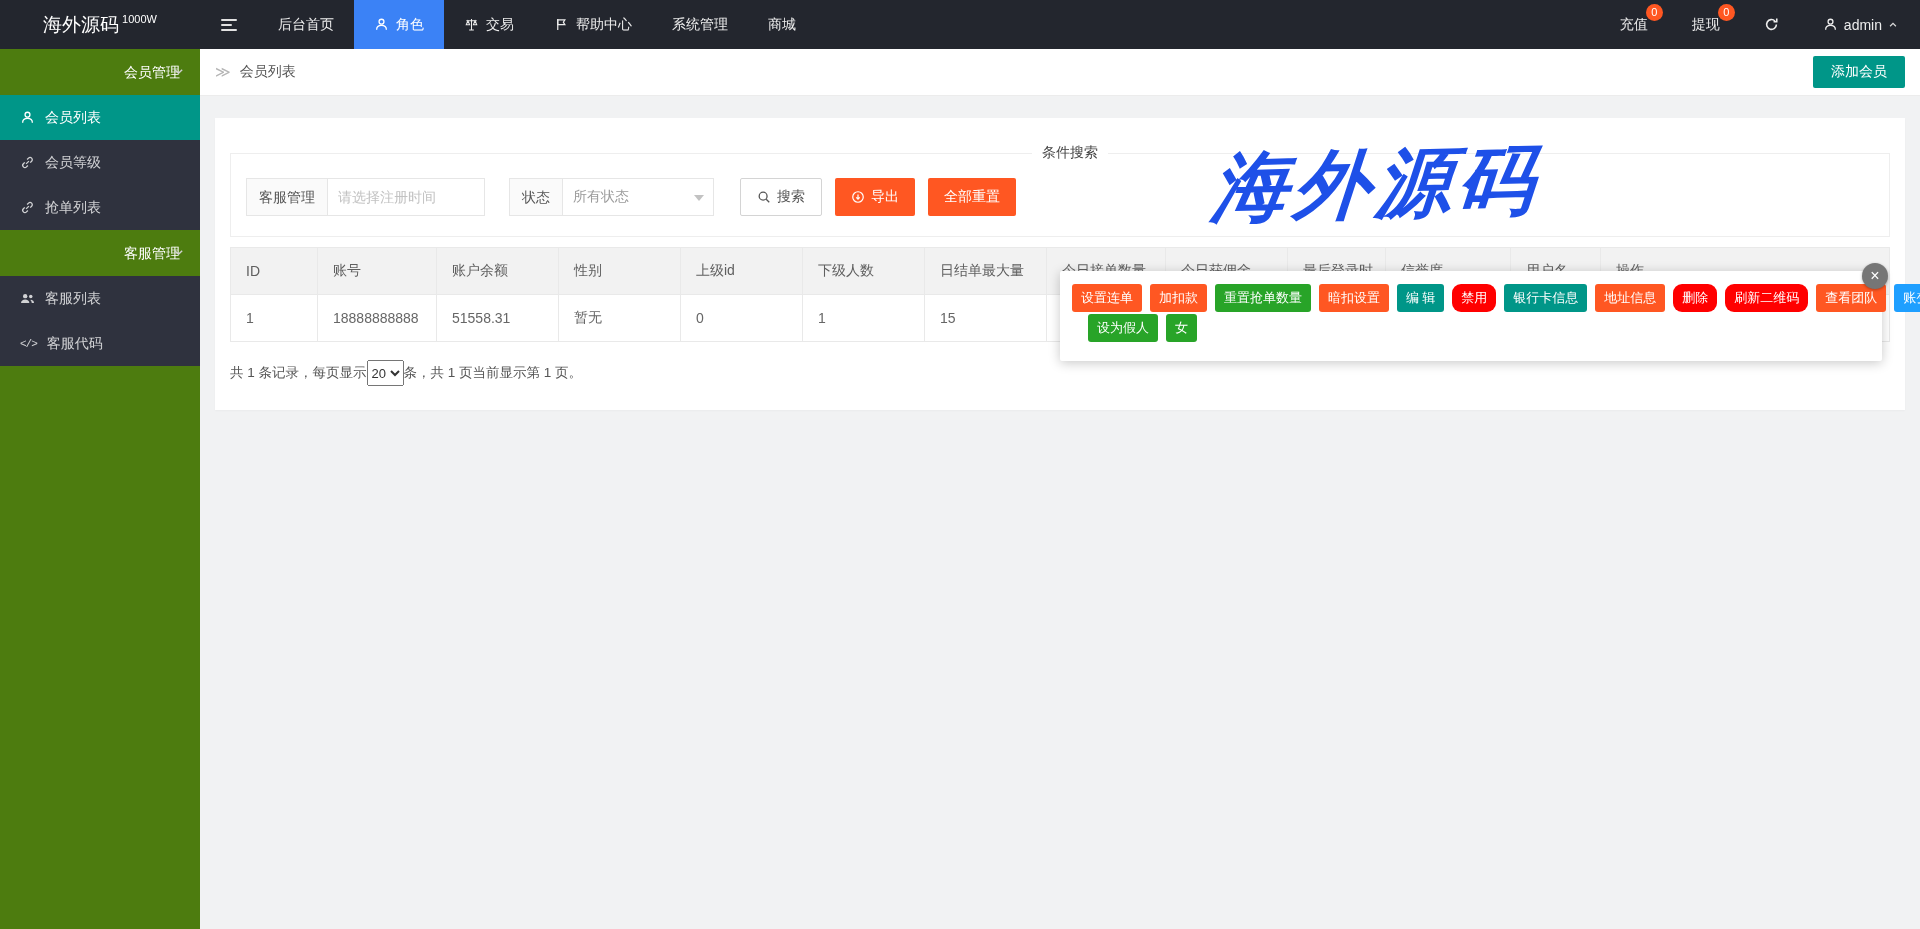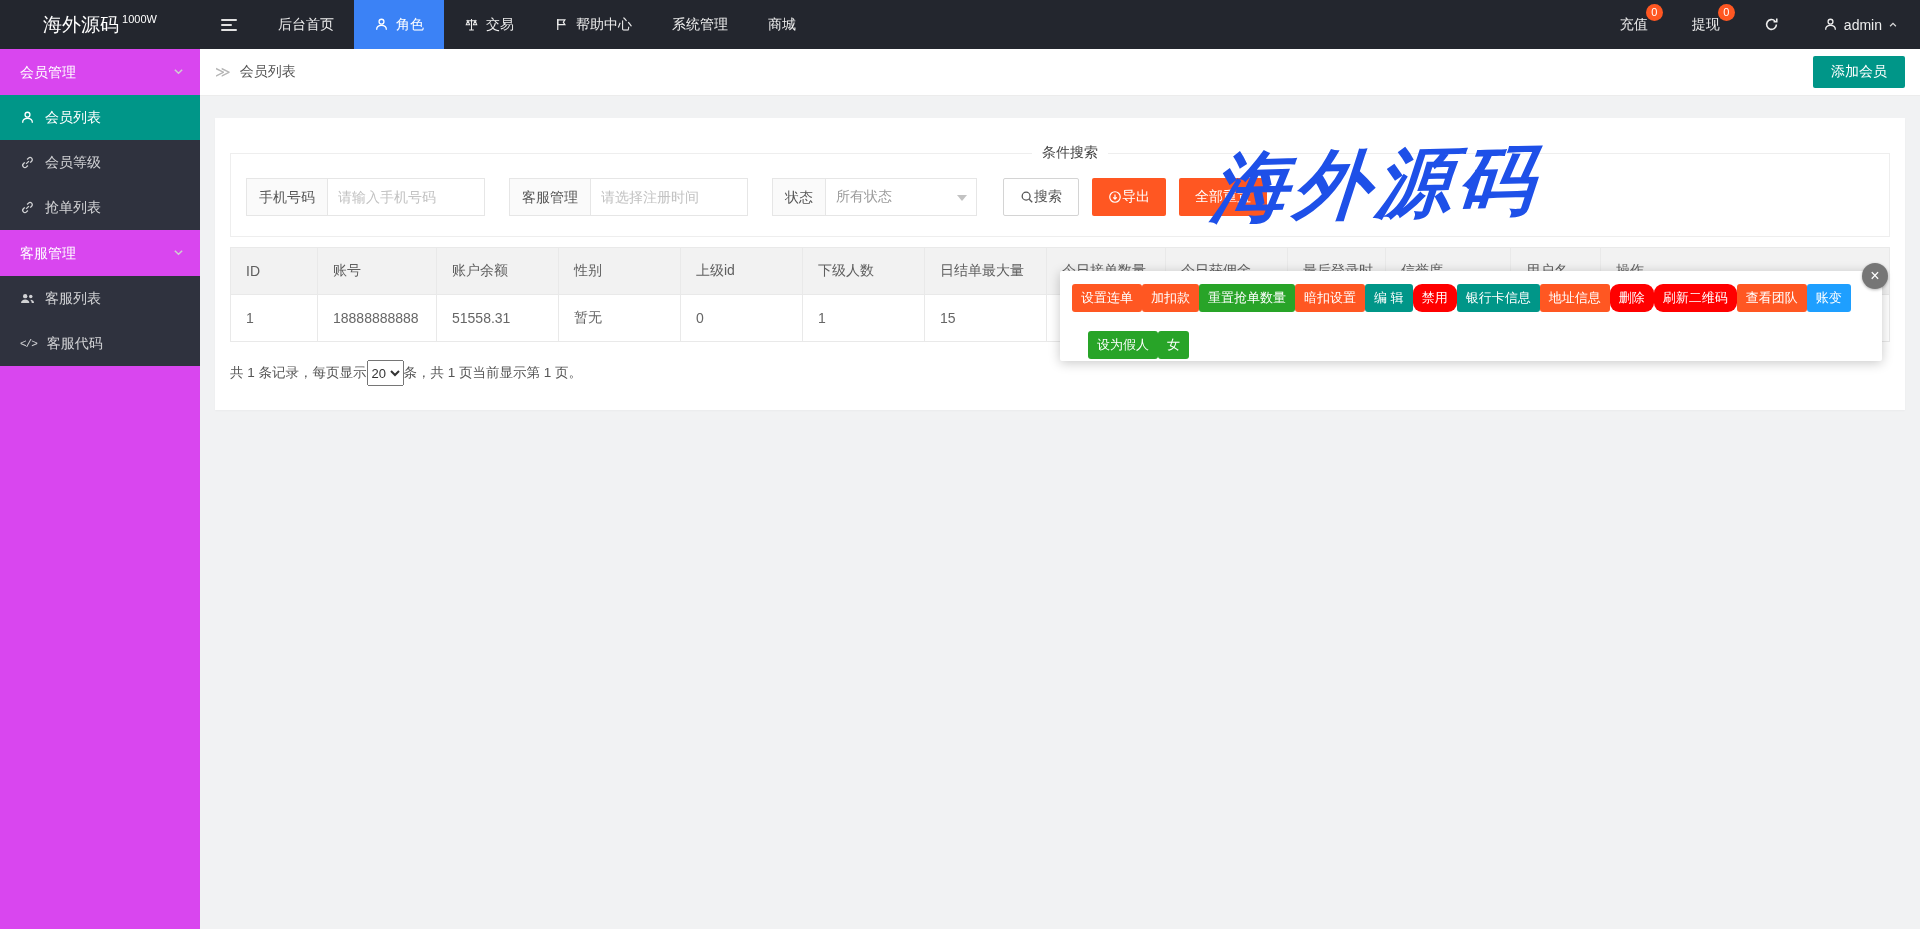--- a/index.html
+++ b/index.html
@@ -21,21 +21,21 @@
   .nav-item { display:flex; align-items:center; gap:7px; padding:0 20px; font-size:14px; color:#ededed; cursor:pointer; text-decoration:none; }
   .nav-item.active { background:#3b82f6; color:#fff; }
   .nav-item svg { width:15px; height:15px; }
   .h-right { margin-left:auto; display:flex; align-items:stretch; }
   .h-item { position:relative; display:flex; align-items:center; gap:6px; padding:0 22px; font-size:14px; color:#ededed; cursor:pointer; text-decoration:none; }
   .h-item svg { width:15px; height:15px; }
   .badge { position:absolute; top:4px; right:7px; min-width:17px; height:17px; line-height:17px; border-radius:9px; background:#FF5722; color:#fff; font-size:11px; text-align:center; padding:0 4px; }
   .caret { width:10px !important; height:10px !important; opacity:.9; }
 
   
-  .sidebar { position:absolute; left:0; top:49px; width:200px; bottom:0; background:#d946ef; z-index:20; }
+  .sidebar { position:absolute; left:0; top:49px; width:200px; bottom:0; background:#4d7c0f; z-index:20;text-align:right; }
   .side-header { height:46px; line-height:46px; padding:0 20px; color:#fff; font-size:14px; position:relative; cursor:pointer; }
   .side-header svg { position:absolute; right:16px; top:17px; width:11px; height:11px; color:#cfcfcf; }
   .side-item { height:45px; display:flex; align-items:center; gap:10px; padding:0 20px; background:#2F323E; color:rgba(255,255,255,.78); font-size:14px; cursor:pointer; text-decoration:none; }
   .side-item svg { width:15px; height:15px; flex:0 0 auto; }
   .side-item .codeglyph { font-family:"Liberation Mono","DejaVu Sans Mono",monospace; font-size:11px; letter-spacing:-1px; }
   .side-item.active { background:#009688; color:#fff; }
 
   
   .main { position:absolute; left:200px; right:0; top:49px; bottom:0; }
   .crumb-bar { height:47px; background:#fff; border-bottom:1px solid #ececec; display:flex; align-items:center; padding:0 15px; }
@@ -49,21 +49,21 @@
   
   .search-fs { border:1px solid #eee; margin-top:12px; padding:16px 15px 20px; }
   .search-fs legend { margin-left:10px; padding:0 10px; font-size:14px; color:#444;text-align:center; }
   .search-row { display:flex; align-items:center; gap:24px; flex-wrap:nowrap; }
   .fgroup { display:flex; align-items:stretch; }
   .flabel { height:38px; line-height:36px; padding:0 12px; background:#fafafa; border:1px solid #e6e6e6; border-right:none; color:#555; font-size:14px; white-space:nowrap; }
   .finput { height:38px; width:158px; border:1px solid #e6e6e6; padding:0 10px; font-size:14px; color:#666; outline:none; font-family:inherit; background:#fff; }
   .finput::placeholder { color:#c2c2c2; }
   .fselect { position:relative; height:38px; width:152px; border:1px solid #e6e6e6; background:#fff; display:flex; align-items:center; padding:0 26px 0 10px; color:#9b9b9b; font-size:14px; cursor:pointer; }
   .sel-arrow { position:absolute; right:9px; top:16px; width:0; height:0; border:5px solid transparent; border-top:6px solid #c2c2c2; }
-  .btn { height:38px; padding:0 16px; border-radius:2px; font-size:14px; display:inline-flex; align-items:center; gap:0; cursor:pointer; border:none; font-family:inherit; white-space:nowrap; }
+  .btn { height:38px; padding:0 16px; border-radius:2px; font-size:14px; display:inline-flex; align-items:center; gap:6px; cursor:pointer; border:none; font-family:inherit; white-space:nowrap; }
   .btn svg { width:14px; height:14px; }
   .btn-default { background:#fff; border:1px solid #d4d4d4; color:#555; margin-left:2px; }
   .btn-orange { background:#FF5722; color:#fff; }
   .search-row .btn + .btn { margin-left:-11px; }
 
   
   .data-table { width:100%; border-collapse:collapse; table-layout:fixed; margin-top:10px; }
   .data-table th, .data-table td { border:1px solid #e9e9e9; height:47px; padding:0 15px; text-align:left; font-size:14px; overflow:hidden; white-space:nowrap; }
   .data-table th { background:#f2f2f2; color:#5f5f5f; font-weight:normal; }
   .data-table td { color:#666; background:#fff; }
@@ -73,21 +73,21 @@
   .page-size { height:26px; font-size:13px; font-family:inherit; color:#333; }
 
   
   .watermark { position:absolute; left:1212px; top:134px; z-index:40; pointer-events:none;
     font-family:"DejaVu Serif","Liberation Serif",serif; font-style:italic; font-weight:bold;
     font-size:76px; color:#1E50E8; letter-spacing:6px; transform:rotate(-1.5deg) skewX(-6deg); white-space:nowrap; }
 
   
   .ops-popup { position:absolute; left:1060px; top:271px; width:822px; height:90px; background:#fff; z-index:50;
     border-radius:2px; box-shadow:0 2px 12px rgba(0,0,0,.22); padding:13px 12px; }
-  .ops-row { display:flex; margin-bottom:19px; }
+  .ops-row { display:flex; gap:8px; margin-bottom:2px;font-family:Liberation Serif, serif; }
   .ops-row.second { margin-left:16px; }
   .op-btn { height:28px; line-height:28px; padding:0 9px; border:none; border-radius:3px; color:#fff; font-size:13px; cursor:pointer; white-space:nowrap; font-family:inherit; }
   .c-orange { background:#FF5722; }
   .c-green  { background:#28A428; }
   .c-teal   { background:#009688; }
   .c-red    { background:#FF0000;border-radius:9px; }
   .c-blue   { background:#1E9FFF; }
   .ops-close { position:absolute; top:-8px; right:-6px; width:26px; height:26px; border-radius:50%; background:#767676; color:#fff;
     display:flex; align-items:center; justify-content:center; font-size:16px; cursor:pointer; box-shadow:0 1px 3px rgba(0,0,0,.3); }
 </style>
@@ -223,24 +223,20 @@
       <span class="crumb-label">会员列表</span>
       <button class="add-btn">添加会员</button>
     </div>
 
     <div class="page-body">
       <div class="card">
 
         <fieldset class="search-fs">
           <legend>条件搜索</legend>
           <div class="search-row">
-            <div class="fgroup">
-              <span class="flabel">手机号码</span>
-              <input class="finput" placeholder="请输入手机号码" style="">
-            </div>
             <div class="fgroup">
               <span class="flabel">客服管理</span>
               <input class="finput" placeholder="请选择注册时间" style="">
             </div>
             <div class="fgroup">
               <span class="flabel">状态</span>
               <div class="fselect">
                 <span>所有状态</span>
                 <i class="sel-arrow"></i>
               </div>

